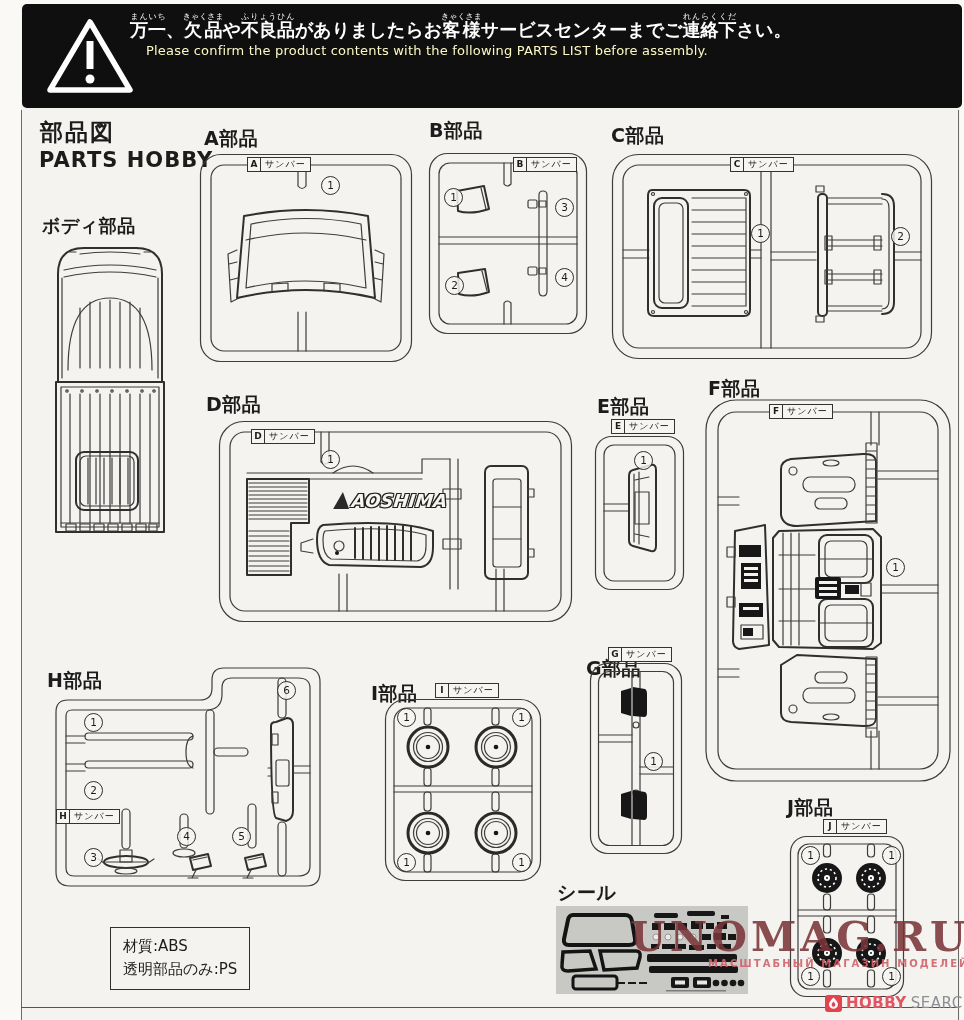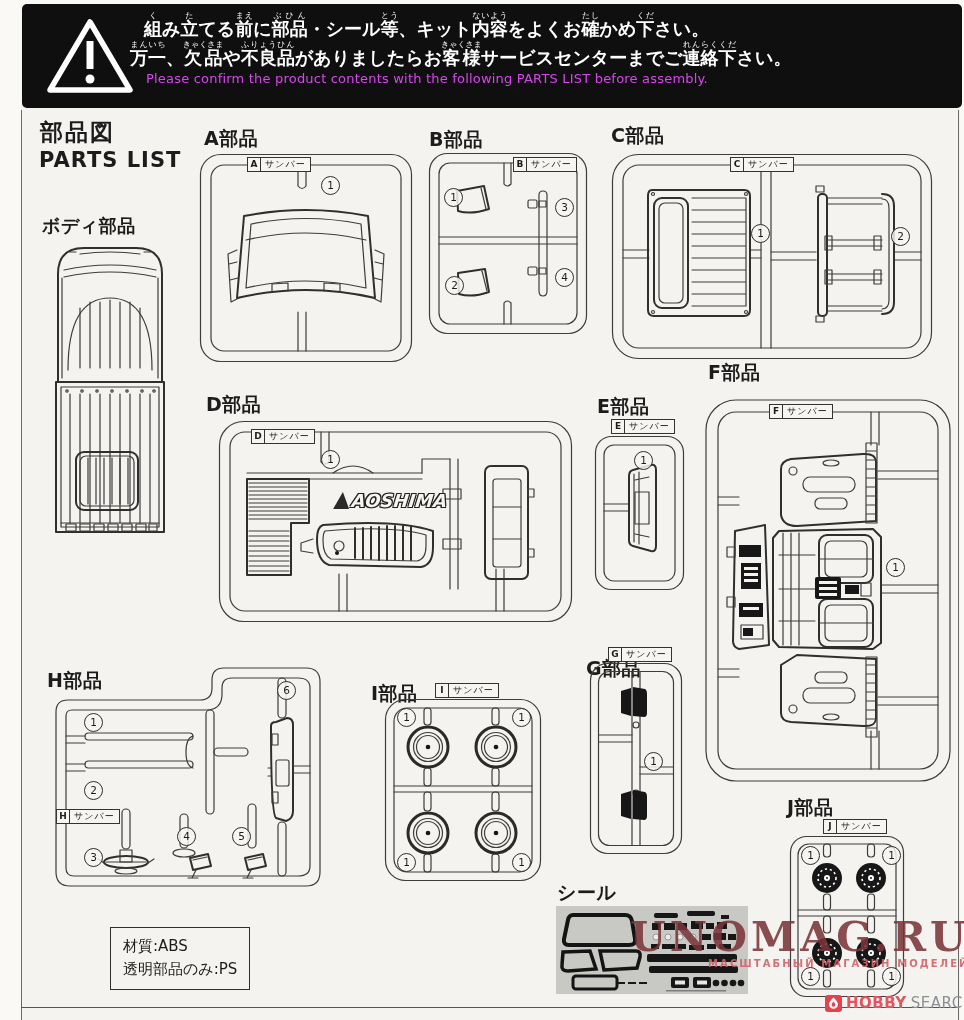--- a/index.html
+++ b/index.html
@@ -5,21 +5,21 @@
   html,body{margin:0;padding:0;}
   body{width:964px;height:1020px;position:relative;background:#faf9f6;
        font-family:"DejaVu Sans","Liberation Sans",sans-serif;color:#1c1c1c;overflow:hidden;}
   .abs{position:absolute;}
   #paper{left:21px;top:4px;width:939px;height:1016px;background:#f4f3ef;}
   
   #banner{left:22px;top:4px;width:940px;height:104px;background:#0f0f0f;border-radius:5px;color:#fff;}
   #banner .txt{position:absolute;left:108px;top:7px;width:828px;}
   .jline{font-size:18px;font-weight:bold;line-height:1.05;white-space:nowrap;color:#fff;}
   .jline ruby rt{font-size:8px;font-weight:normal;letter-spacing:0;}
-  .eline{font-size:13px;color:#d946ef;letter-spacing:.2px;white-space:nowrap;}
+  .eline{font-size:13px;color:#fef9c3;letter-spacing:.2px;white-space:nowrap;}
   
   .hd{font-size:19px;font-weight:bold;letter-spacing:.5px;white-space:nowrap;}
   .title-jp{font-size:23px;font-weight:bold;letter-spacing:2px;}
   .title-en{font-size:21px;font-weight:bold;letter-spacing:1px;}
   
   .tag{display:flex;align-items:stretch;border:1px solid #333;background:#f6f5f1;height:13px;font-size:9px;line-height:13px;}
   .tag .tl{width:12px;text-align:center;border-right:1px solid #333;font-weight:bold;}
   .tag .tn{padding:0 4px;letter-spacing:1px;white-space:nowrap;}
   
   .pn{width:17px;height:17px;border:1.3px solid #2e2e2e;border-radius:50%;
@@ -59,28 +59,27 @@
 <div class="abs vline" style="left:958px;top:110px;height:910px;"></div>
 <div class="abs hline" style="left:21px;top:1007px;width:938px;"></div>
 
 <div class="abs" id="banner">
   <svg class="abs" style="left:22px;top:12px;" width="92" height="82" viewBox="0 0 92 82">
     <path d="M46,6 L86,74 L6,74 Z" fill="none" stroke="#fff" stroke-width="5.5" stroke-linejoin="round"></path>
     <line x1="46" y1="25" x2="46" y2="53" stroke="#fff" stroke-width="7"></line>
     <circle cx="46" cy="63" r="4.5" fill="#fff"></circle>
   </svg>
   <div class="txt">
-    <div class="jline" style="margin-left:14px;"><ruby>組<rt>く</rt></ruby>み<ruby>立<rt>た</rt></ruby>てる<ruby>前<rt>まえ</rt></ruby>に<ruby>部品<rt>ぶひん</rt></ruby>・シール<ruby>等<rt>とう</rt></ruby>、キット<ruby>内容<rt>ないよう</rt></ruby>をよくお<ruby>確<rt>たし</rt></ruby>かめ<ruby>下<rt>くだ</rt></ruby>さい。</div>
     <div class="jline" style="margin-top:1px;"><ruby>万一<rt>まんいち</rt></ruby>、<ruby>欠品<rt>きゃくさま</rt></ruby>や<ruby>不良品<rt>ふりょうひん</rt></ruby>がありましたらお<ruby>客様<rt>きゃくさま</rt></ruby>サービスセンターまでご<ruby>連絡下<rt>れんらくくだ</rt></ruby>さい。</div>
     <div class="eline" style="margin-left:16px;margin-top:3px;">Please confirm the product contents with the following PARTS LIST before assembly.</div>
   </div>
 </div>
 
 <div class="abs title-jp" style="left:40px;top:117px;">部品図</div>
-<div class="abs title-en" style="left:39px;top:148px;">PARTS LIST</div>
+<div class="abs title-en" style="left:39px;top:148px;">PARTS HOBBY</div>
 <div class="abs hd" style="left:42px;top:214px;font-size:18px;">ボディ部品</div>
 
 <svg class="abs" style="left:40px;top:240px;" width="140" height="300" viewBox="0 0 140 300">
   <path class="ln2" d="M18,34 Q18,8 44,8 L96,8 Q122,8 122,34 L122,142 L18,142 Z"></path>
   <path class="ln" d="M24,30 Q70,20 116,30"></path>
   <path class="ln" d="M24,37 Q70,27 116,37"></path>
   <path class="ln" d="M40,14 Q70,10 100,14"></path>
   <path class="ln" d="M30,12 L36,12 M104,12 L110,12"></path>
   <path class="ln" d="M22,38 L22,138 M118,38 L118,138"></path>
   <path class="ln" d="M28,130 Q28,58 70,58 Q112,58 112,130"></path>
@@ -124,21 +123,21 @@
   <path class="ln" d="M177,98 L186,102 L183,150 L175,146 M185,112 L177,110 M184,128 L176,126"></path>
   <path class="ln" d="M74,140 L74,132 L90,131 L90,139 M126,139 L126,131 L142,132 L142,140"></path>
   <path class="ln" d="M100,160 L100,199 M108,160 L108,199"></path>
 </svg>
 <div class="abs tag" style="left:247px;top:157px;">
   <span class="tl">A</span>
   <span class="tn">サンバー</span>
 </div>
 <div class="abs pn" style="left:321px;top:176px;">1</div>
 
-<div class="abs hd" style="left:429px;top:127px;">B部品</div>
+<div class="abs hd" style="left:429px;top:118px;">B部品</div>
 <svg class="abs" style="left:427px;top:151px;" width="162" height="185" viewBox="0 0 162 185">
   <rect class="ln" x="2.5" y="2.5" width="157" height="180" rx="18"></rect>
   <rect class="ln" x="12" y="12" width="138" height="161" rx="11"></rect>
   <path class="ln" d="M12,86 L150,86 M12,93 L150,93"></path>
   <path class="ln" d="M77,12 L77,33 M84,12 L84,33 M77,33 Q80,37 84,33"></path>
   <path class="ln" d="M77,152 L77,173 M84,152 L84,173 M77,152 Q80,148 84,152"></path>
   <path class="ln" d="M112,44 Q112,40 116,40 Q120,40 120,44 L120,140 Q120,145 116,145 Q112,145 112,140 Z"></path>
   <path class="ln2" d="M30,40 L57,35 L62,58 Q44,64 31,60 Z"></path>
   <path class="ln" d="M54,37 L59,58"></path>
   <path class="ln2" d="M31,122 L58,118 L62,141 Q45,147 32,143 Z"></path>
@@ -244,21 +243,21 @@
 <svg class="abs" style="left:593px;top:434px;" width="93" height="158" viewBox="0 0 93 158">
   <rect class="ln" x="2.5" y="2.5" width="88" height="153" rx="16"></rect>
   <rect class="ln" x="11" y="11" width="71" height="136" rx="10"></rect>
   <path class="ln" d="M11,70 L36,70 M11,77 L36,77"></path>
   <path class="ln2" d="M40,36 L58,31 Q63,30 63,36 L63,112 Q63,118 58,117 L40,112 Q36,111 36,106 L36,42 Q36,37 40,36 Z"></path>
   <rect class="ln" x="42" y="58" width="14" height="32"></rect>
   <path class="ln" d="M41,40 L41,108 M46,38 L46,110 M42,46 L56,43 M42,100 L56,103"></path>
 </svg>
 <div class="abs pn" style="left:634px;top:451px;">1</div>
 
-<div class="abs hd" style="left:708px;top:360px;">F部品</div>
+<div class="abs hd" style="left:708px;top:376px;">F部品</div>
 <svg class="abs" style="left:703px;top:397px;" width="250" height="387" viewBox="0 0 250 387">
   <rect class="ln" x="3" y="3" width="244" height="381" rx="30"></rect>
   <rect class="ln" x="15" y="15" width="220" height="357" rx="18"></rect>
   <path class="ln" d="M15,100 L36,100 M15,108 L36,108 M15,272 L36,272 M15,280 L36,280"></path>
   <path class="ln" d="M175,74 L235,74 M175,82 L235,82 M178,188 L235,188 M178,196 L235,196 M175,300 L235,300 M175,308 L235,308"></path>
   <path class="ln" d="M168,15 L168,48 M176,15 L176,48 M168,334 L168,372 M176,334 L176,372"></path>
   <path class="ln2" d="M78,72 Q78,64 88,62 L160,57 Q172,56 173,64 L173,124 L94,129 Q80,129 78,118 Z"></path>
   <rect class="ln" x="100" y="80" width="52" height="15" rx="7"></rect>
   <rect class="ln" x="112" y="101" width="32" height="11" rx="5"></rect>
   <circle class="ln" cx="90" cy="74" r="4"></circle>

